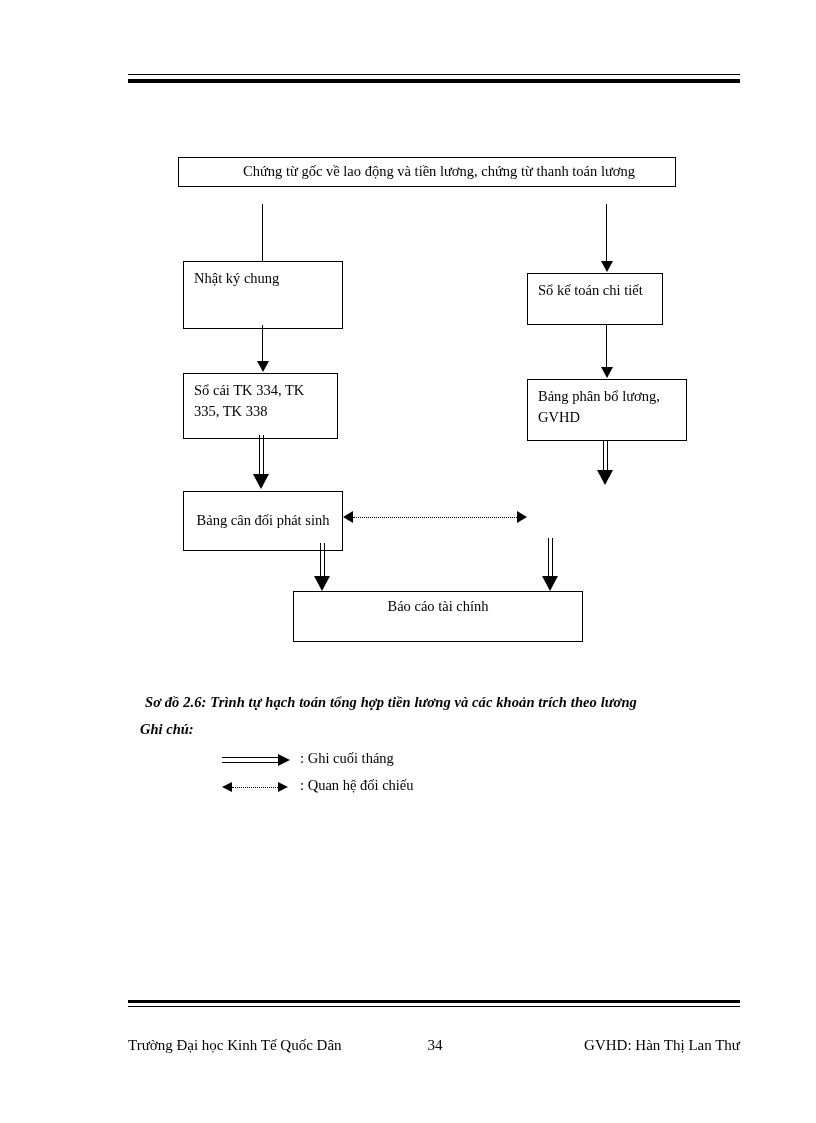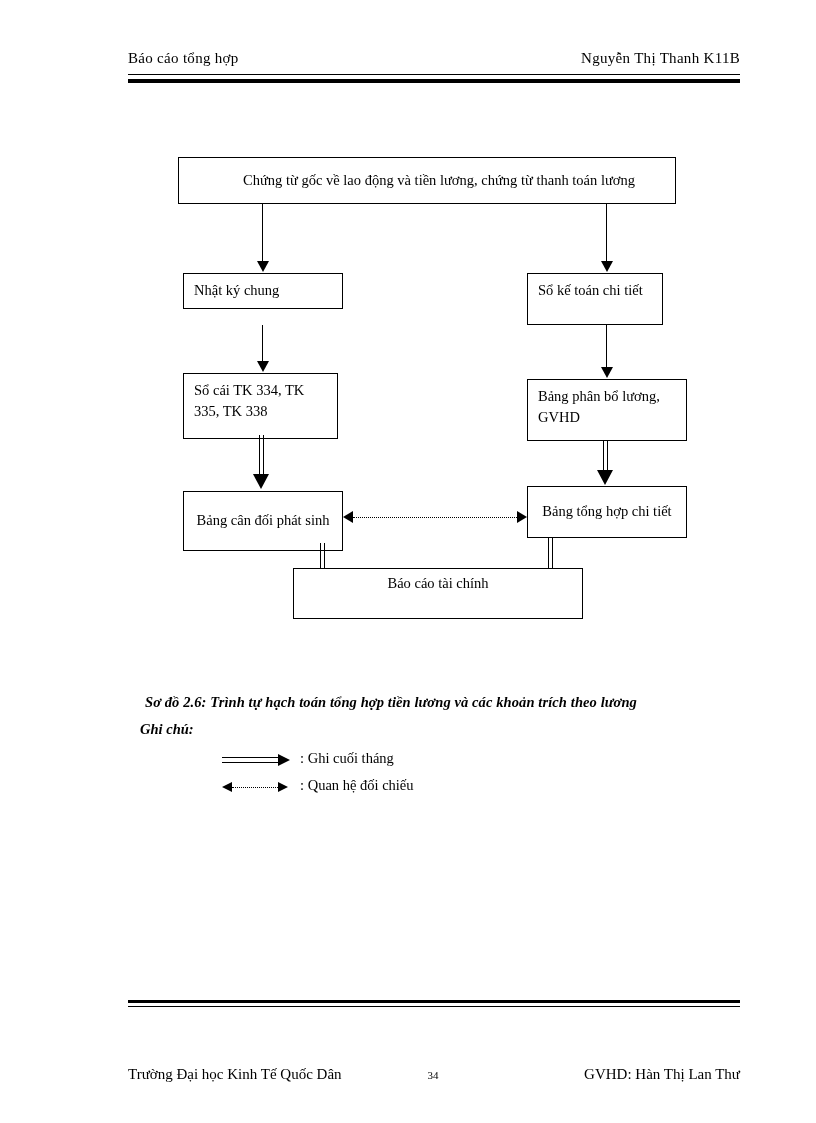--- a/index.html
+++ b/index.html
@@ -69,28 +69,28 @@
     padding: 2px 8px;
     pointer-events: auto;
   }
   .node.left-align {
     justify-content: flex-start;
     text-align: left;
     padding-left: 10px;
     align-items: flex-start;
     padding-top: 6px;
   }
-  .node-top    { left: 178px; top: 157px; width: 498px; height: 47px; padding-left: 32px; }
-  .node-nkc    { left: 183px; top: 273px; width: 160px; height: 36px; }
+  .node-top    { left: 178px; top: 157px; width: 498px; height: 30px; padding-left: 32px; }
+  .node-nkc    { left: 183px; top: 261px; width: 160px; height: 68px; }
   .node-sktct  { left: 527px; top: 273px; width: 136px; height: 52px; }
   .node-socai  { left: 183px; top: 373px; width: 155px; height: 66px; }
   .node-bangpb { left: 527px; top: 379px; width: 160px; height: 62px; }
   .node-bangcd { left: 183px; top: 491px; width: 160px; height: 60px; }
   .node-bangth { left: 527px; top: 486px; width: 160px; height: 52px; }
-  .node-baocao { left: 293px; top: 568px; width: 290px; height: 51px; }
+  .node-baocao { left: 293px; top: 591px; width: 290px; height: 51px; }
 
   
   
   .conn-single {
     position: absolute;
     width: 1px;
     background: #000000;
     pointer-events: auto;
   }
   
@@ -264,41 +264,37 @@
     position: absolute;
     left: 128px;
     top: 1006px;
     width: 612px;
     height: 1px;
     background: #000000;
   }
   .page-footer {
     position: absolute;
     left: 128px;
-    top: 1066px;
+    top: 1013px;
     width: 612px;
     display: flex;
     justify-content: space-between;
     align-items: baseline;
     font-size: 15px;
     text-align: center;
   }
   .footer-left { flex: 0 0 auto; }
-  .footer-page { flex: 0 0 auto; margin-left: 86px; font-size: 11px; }
+  .footer-page { flex: 0 0 auto; margin-left: 86px; font-size: 15px; margin-top: 24px; }
   .footer-right { flex: 0 0 auto; margin-left: auto; }
 </style>
 </head>
 <body>
 
 <div class="page">
 
-  <div class="page-header">
-    <span>Báo cáo tổng hợp</span>
-    <span>Nguyễn Thị Thanh K11B</span>
-  </div>
   <div class="header-rule-thin"></div>
   <div class="header-rule-thick"></div>
 
   <div class="diagram">
 
     <div class="node node-top">
       <span>Chứng từ gốc về lao động và tiền lương, chứng từ thanh toán lương</span>
     </div>
 
     <div class="conn-single" style="left:262px; top:204px; height:58px;"></div>
@@ -328,23 +324,20 @@
     </div>
 
     <div class="conn-double" style="left:259px; top:435px; height:42px;"></div>
     <div class="arrow-down-wide" style="left:253px; top:474px;"></div>
 
     <div class="conn-double" style="left:603px; top:441px; height:32px;"></div>
     <div class="arrow-down-wide" style="left:597px; top:470px;"></div>
 
     <div class="node node-bangcd">
       <span>Bảng cân đối phát sinh</span>
-    </div>
-    <div class="node node-bangth">
-      <span>Bảng tổng hợp chi tiết</span>
     </div>
 
     <div class="conn-dotted" style="left:353px; top:517px; width:164px;"></div>
     <div class="arrow-left-sm" style="left:343px; top:511px;"></div>
     <div class="arrow-right-sm" style="left:517px; top:511px;"></div>
 
     <div class="conn-double" style="left:320px; top:543px; height:36px;"></div>
     <div class="arrow-down-wide" style="left:314px; top:576px;"></div>
 
     <div class="conn-double" style="left:548px; top:538px; height:41px;"></div>

